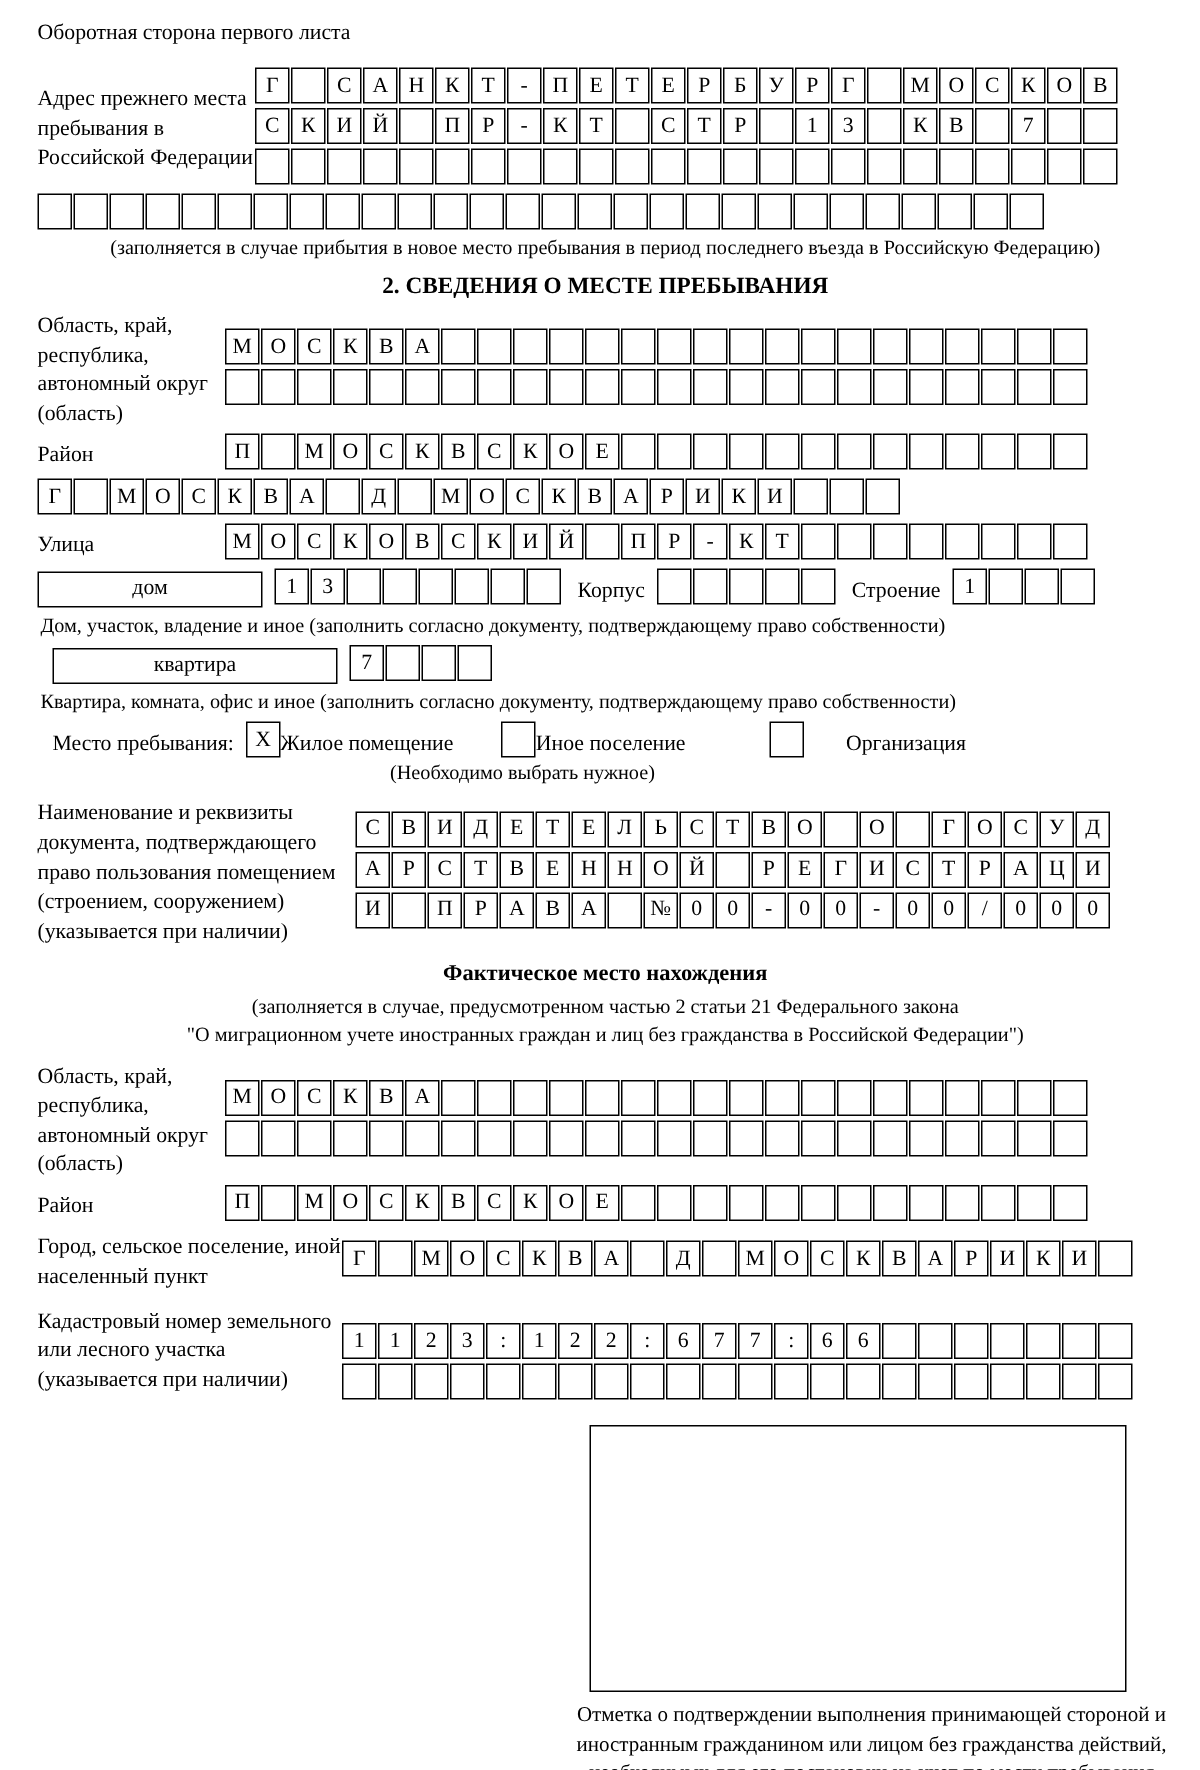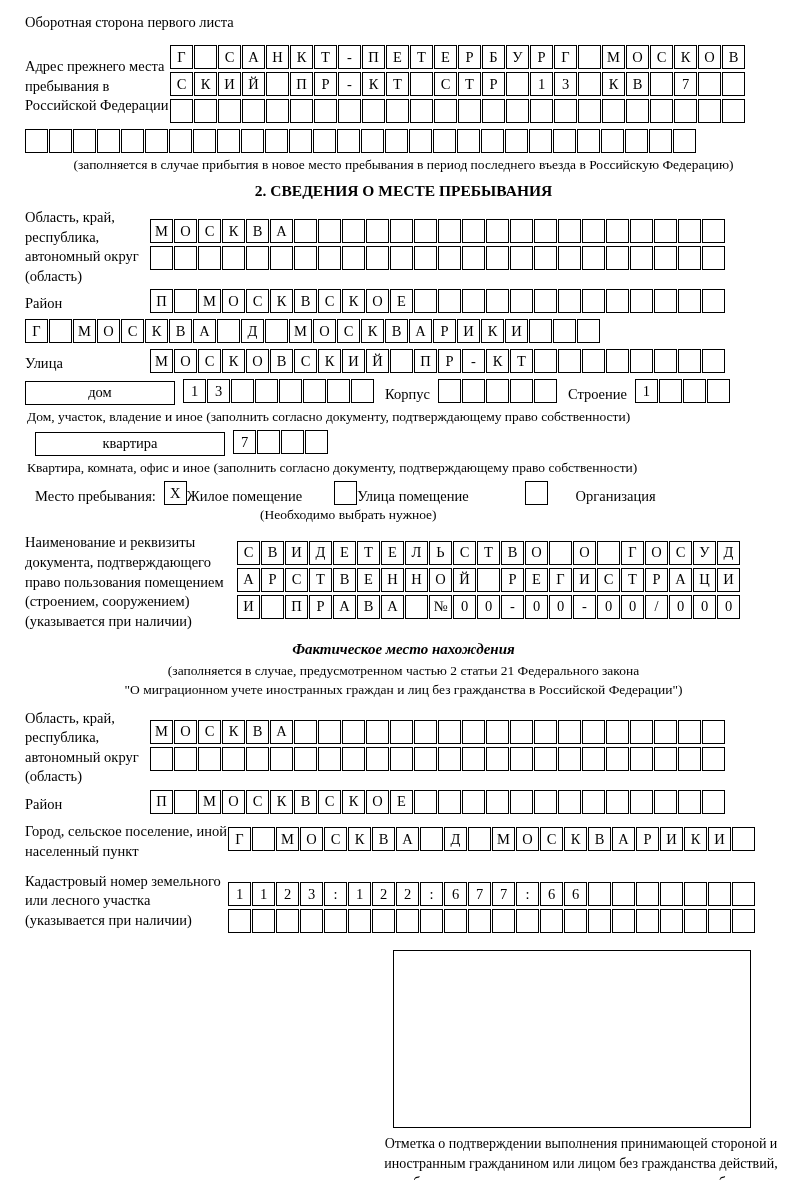--- a/index.html
+++ b/index.html
@@ -20,21 +20,21 @@
   }
   .gridcol{display:flex;flex-direction:column;}
   .w145{width:145px;} .w125{width:125px;} .w212{width:212px;} .w203{width:203px;}
   .boxlbl{
     height:22px;border:1.7px solid #000;display:flex;align-items:center;justify-content:center;
     font-size:14.5px;margin-right:8px;flex-shrink:0;
   }
   .dombox{width:148px;} .kvbox{width:188px;margin-left:10px;}
   .inlbl{font-size:14.5px;padding:3px 8px 0 10px;flex-shrink:0;}
   .title{text-align:center;font-weight:bold;font-size:15.5px;margin:6px 0 6px;}
-  .subtitle{text-align:center;font-weight:bold;font-size:15px;margin:10px 0 4px;font-style:italic;}
+  .subtitle{text-align:center;font-weight:bold;font-size:15px;margin:10px 0 4px;}
   .note-c{text-align:center;font-size:13.5px;line-height:1.35;}
   .note-l{font-size:13.5px;margin:0 0 5px 2px;}
   .mesto{display:flex;align-items:flex-end;margin-top:4px;margin-left:10px;}
   .mesto .txt{font-size:14.5px;padding-top:3px;}
   .cbox{width:21px;height:22px;border:1.6px solid #000;display:flex;align-items:center;justify-content:center;font-size:14.5px;flex-shrink:0;}
   .m-note{font-size:13.5px;margin:2px 0 8px 235px;}
   .stamp-box{width:356px;height:176px;border:1.9px solid #000;margin:14px 0 6px 368px;}
   .stamp-note{margin-left:352px;width:408px;text-align:center;font-size:14px;line-height:1.4;}
   .mt18{margin-top:18px;}
   .mb8{margin-bottom:8px;}
@@ -347,21 +347,21 @@
       <span class="cell"></span>
     </div>
 </div>
 <div class="note-l">Квартира, комната, офис и иное (заполнить согласно документу, подтверждающему право собственности)</div>
 
 <div class="mesto">
   <span class="txt">Место пребывания:</span>
   <span class="cbox" style="margin-left:8px;">X</span>
   <span class="txt">Жилое помещение</span>
   <span class="cbox" style="margin-left:32px;"></span>
-  <span class="txt" style="padding-right:24px;">Улица помещение</span>
+  <span class="txt" style="padding-right:24px;">Иное поселение</span>
   <span class="cbox" style="margin-left:32px;"></span>
   <span class="txt" style="padding-left:28px;">Организация</span>
 </div>
 <div class="m-note">(Необходимо выбрать нужное)</div>
 
 <div class="row">
   <div class="lbl w212">Наименование и реквизиты документа, подтверждающего право пользования помещением (строением, сооружением) (указывается при наличии)</div>
   <div class="gridcol">
     <div class="cells">
         <span class="cell">С</span>

